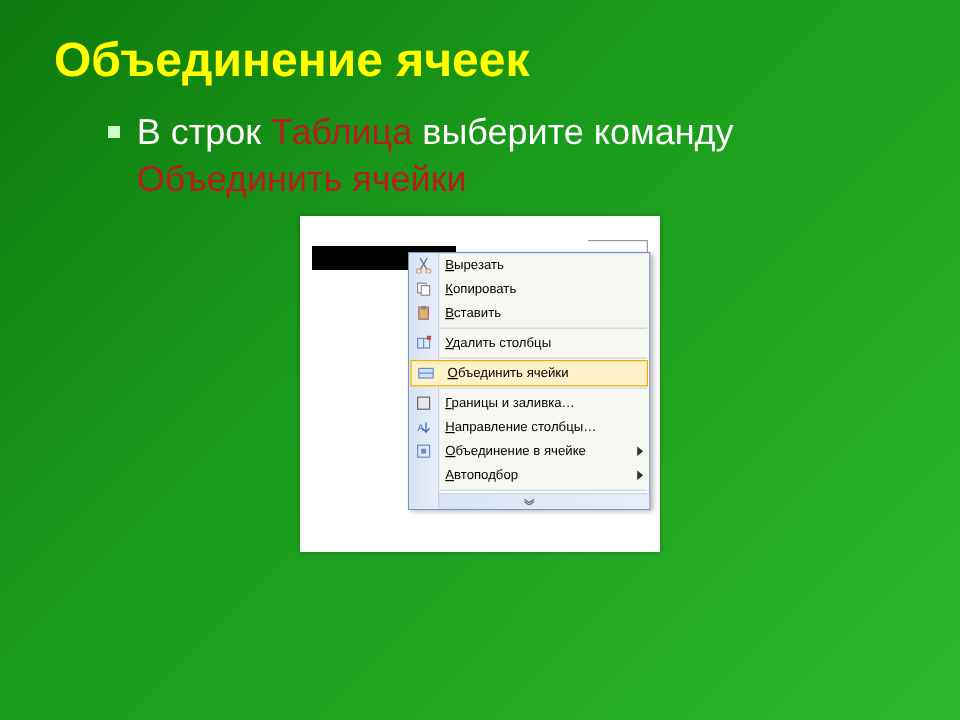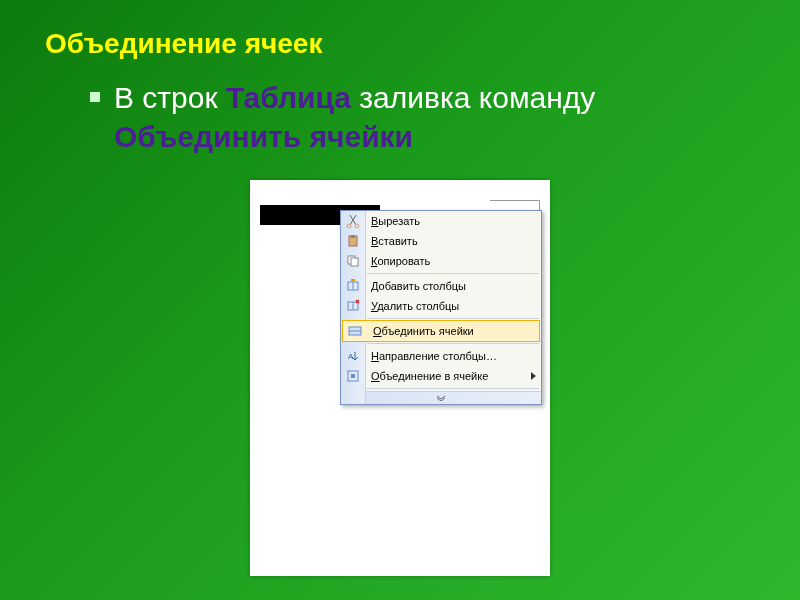--- a/index.html
+++ b/index.html
@@ -6,21 +6,21 @@
     margin: 0;
     width: 800px;
     height: 600px;
     background: linear-gradient(135deg, #0d7a0d 0%, #1a9a1a 40%, #2eb82e 100%);
     font-family: Arial, sans-serif;
     overflow: hidden;
     position: relative;
   }
   .title {
     color: #ffff00;
-    font-size: 28px;
+    font-size: 40px;
     font-weight: bold;
     padding: 28px 0 0 45px;
   }
   .bullet-row {
     padding: 18px 0 0 90px;
     display: flex;
     align-items: flex-start;
   }
   .bullet {
     width: 10px;
@@ -29,29 +29,29 @@
     margin: 14px 14px 0 0;
     flex-shrink: 0;
   }
   .instruction {
     color: #ffffff;
     font-size: 30px;
     line-height: 1.3;
     max-width: 620px;
   }
   .instruction .hl {
-    color: #4c1d95;
-    font-weight: bold;
+    color: #b91c1c;
+    font-weight: normal;
   }
   .menu-wrap {
     position: absolute;
     left: 250px;
     top: 180px;
     width: 300px;
-    height: 396px;
+    height: 280px;
     background: #ffffff;
     box-shadow: 0 0 4px rgba(0,0,0,0.3);
   }
   .black-strip {
     position: absolute;
     left: 10px;
     top: 25px;
     width: 120px;
     height: 20px;
     background: #000000;
@@ -140,21 +140,21 @@
   .expand-bar svg { width: 10px; height: 6px; }
 </style>
 </head>
 <body>
 
 <div class="title">Объединение ячеек</div>
 
 <div class="bullet-row">
   <div class="bullet"></div>
   <div class="instruction">
-    <span>В строк </span><span class="hl">Таблица</span><span> заливка команду </span><span class="hl">Объединить ячейки</span>
+    <span>В строк </span><span class="hl">Таблица</span><span> выберите команду </span><span class="hl">Объединить ячейки</span>
   </div>
 </div>
 
 <div class="menu-wrap">
   <div class="black-strip"></div>
   <div class="grid-hint"></div>
 
   <div class="context-menu">
     <div class="icon-col"></div>
     <div id="menu-items">
@@ -164,46 +164,36 @@
               <path d="M4 1 L10 11 M10 1 L4 11" stroke="#666" stroke-width="1" fill="none"></path>
               <circle cx="3" cy="12" r="2" fill="none" stroke="#d97" stroke-width="1"></circle>
               <circle cx="11" cy="12" r="2" fill="none" stroke="#d97" stroke-width="1"></circle>
             </svg>
           </div>
           <span class="underline-first">Вырезать</span>
         </div>
         <div class="menu-item">
           <div class="menu-icon">
             <svg viewBox="0 0 14 14">
+              <rect x="2" y="2" width="7" height="8" fill="#fff" stroke="#888"></rect>
+              <rect x="5" y="4" width="7" height="8" fill="#fff" stroke="#888"></rect>
+            </svg>
+          </div>
+          <span class="underline-first">Копировать</span>
+        </div>
+        <div class="menu-item">
+          <div class="menu-icon">
+            <svg viewBox="0 0 14 14">
               <rect x="3" y="2" width="8" height="10" fill="#d9b36c" stroke="#a67"></rect>
               <rect x="5" y="1" width="4" height="3" fill="#888"></rect>
             </svg>
           </div>
           <span class="underline-first">Вставить</span>
         </div>
-        <div class="menu-item">
-          <div class="menu-icon">
-            <svg viewBox="0 0 14 14">
-              <rect x="2" y="2" width="7" height="8" fill="#fff" stroke="#888"></rect>
-              <rect x="5" y="4" width="7" height="8" fill="#fff" stroke="#888"></rect>
-            </svg>
-          </div>
-          <span class="underline-first">Копировать</span>
-        </div>
-        <div class="menu-sep"></div>
-        <div class="menu-item">
-          <div class="menu-icon">
-            <svg viewBox="0 0 14 14">
-              <rect x="2" y="3" width="10" height="8" fill="none" stroke="#6a8dc7"></rect>
-              <line x1="7" y1="3" x2="7" y2="11" stroke="#6a8dc7"></line>
-              <line x1="5" y1="1" x2="9" y2="1" stroke="#d90" stroke-width="2"></line>
-            </svg>
-          </div>
-          <span class="underline-first">Добавить столбцы</span>
-        </div>
+        <div class="menu-sep"></div>
         <div class="menu-item">
           <div class="menu-icon">
             <svg viewBox="0 0 14 14">
               <rect x="2" y="3" width="10" height="8" fill="none" stroke="#6a8dc7"></rect>
               <line x1="7" y1="3" x2="7" y2="11" stroke="#6a8dc7"></line>
               <path d="M10 1 L13 4 M13 1 L10 4" stroke="#c33" stroke-width="1.5"></path>
             </svg>
           </div>
           <span class="underline-first">Удалить столбцы</span>
         </div>
@@ -214,34 +204,47 @@
               <rect x="1" y="3" width="12" height="8" fill="#cfe2ff" stroke="#6a8dc7"></rect>
               <line x1="1" y1="7" x2="13" y2="7" stroke="#6a8dc7"></line>
             </svg>
           </div>
           <span class="underline-first">Объединить ячейки</span>
         </div>
         <div class="menu-sep"></div>
         <div class="menu-item">
           <div class="menu-icon">
             <svg viewBox="0 0 14 14">
+              <rect x="2" y="2" width="10" height="10" fill="#e8e8e8" stroke="#666"></rect>
+            </svg>
+          </div>
+          <span class="underline-first">Границы и заливка…</span>
+        </div>
+        <div class="menu-item">
+          <div class="menu-icon">
+            <svg viewBox="0 0 14 14">
               <text x="2" y="10" font-size="8" fill="#36a">A</text>
               <path d="M9 3 L9 11 L12 8 M9 11 L6 8" stroke="#36a" fill="none"></path>
             </svg>
           </div>
           <span class="underline-first">Направление столбцы…</span>
         </div>
         <div class="menu-item">
           <div class="menu-icon">
             <svg viewBox="0 0 14 14">
               <rect x="2" y="2" width="10" height="10" fill="none" stroke="#6a8dc7"></rect>
               <rect x="5" y="5" width="4" height="4" fill="#6a8dc7"></rect>
             </svg>
           </div>
           <span class="underline-first">Объединение в ячейке</span>
+          <div class="submenu-arrow"></div>
+        </div>
+        <div class="menu-item">
+          <div class="menu-icon"></div>
+          <span class="underline-first">Автоподбор</span>
           <div class="submenu-arrow"></div>
         </div>
         <div class="menu-sep"></div>
       </div>
     <div class="expand-bar">
       <svg viewBox="0 0 10 6">
           <path d="M1 1 L5 4 L9 1" stroke="#666" fill="none" stroke-width="1"></path>
           <path d="M1 3 L5 6 L9 3" stroke="#666" fill="none" stroke-width="1"></path>
         </svg>
     </div>

